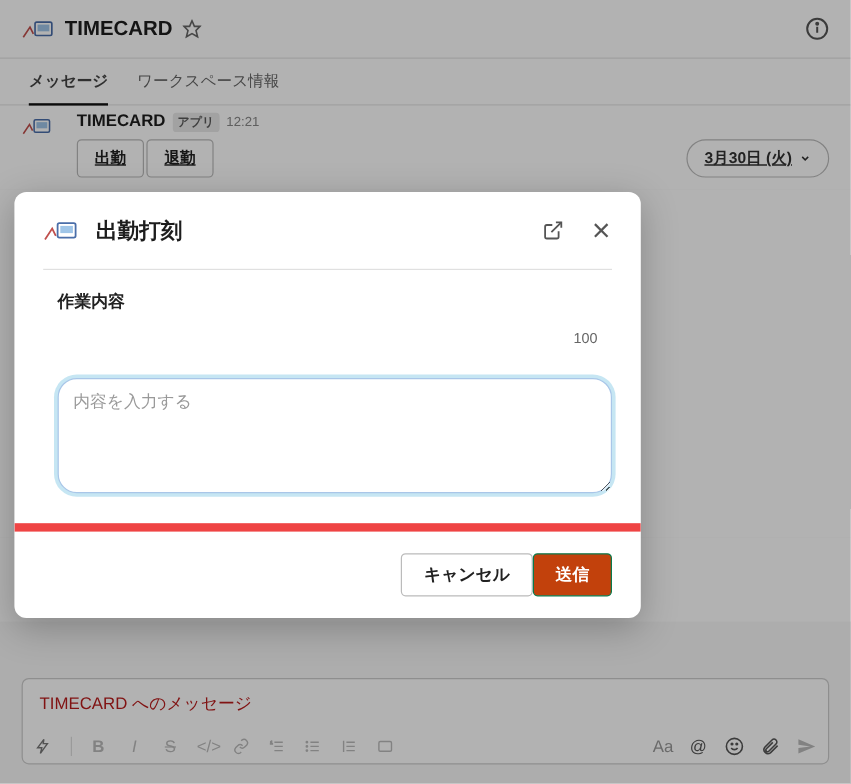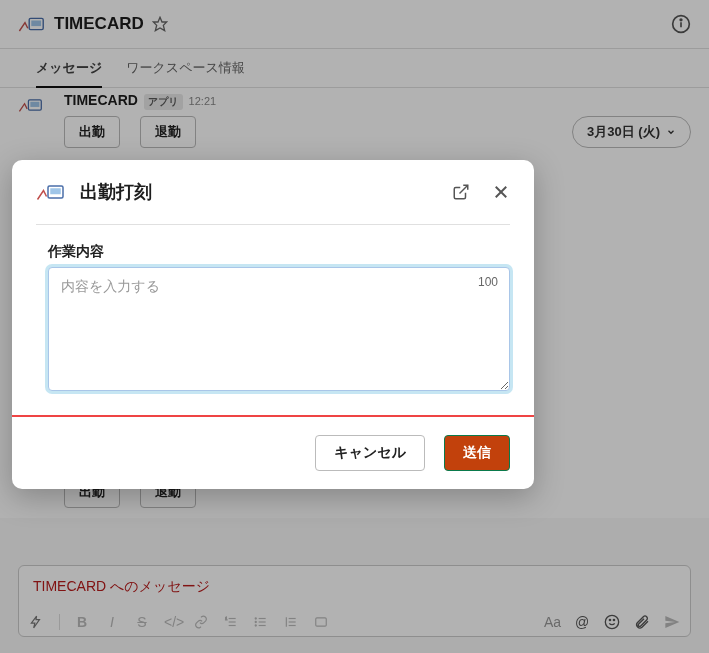--- a/index.html
+++ b/index.html
@@ -45,21 +45,21 @@
       color: #666;
     }
     .info-icon {
       width: 20px;
       height: 20px;
       color: #555;
     }
     .tabs {
       display: flex;
       gap: 24px;
-      padding: 0 36px;
+      padding: 0 24px;
       background: #fff;
       border-bottom: 1px solid #e0e0e0;
     }
     .tab {
       padding: 10px 0;
       font-size: 13px;
       font-weight: 700;
       color: #444;
       cursor: pointer;
       position: relative;
@@ -111,21 +111,22 @@
       color: #5a5a5a;
       padding: 1px 4px;
       border-radius: 3px;
     }
     .msg-time {
       font-size: 11px;
       color: #888;
     }
     .btn-group {
       display: flex;
-      gap: 20px;
+      gap: 2px;
+      text-decoration: underline;
     }
     .btn {
       padding: 6px 14px;
       font-size: 13px;
       font-weight: 600;
       border: 1px solid #bbb;
       border-radius: 4px;
       background: #fff;
       color: #222;
       cursor: pointer;
@@ -231,48 +232,49 @@
       font-size: 14px;
       font-weight: 700;
       color: #222;
       margin-bottom: 6px;
     }
     .textarea-wrap {
       position: relative;
     }
     .textarea {
       width: 100%;
-      height: 124px;
+      height: 96px;
       padding: 10px 12px;
       font-size: 14px;
       font-family: inherit;
       border: 1px solid #a9c6e8;
-      border-radius: 4px;
+      border-radius: 16px;
       outline: none;
       resize: vertical;
       box-shadow: 0 0 0 3px rgba(29, 155, 209, 0.25);
       color: #333;
+      margin-top: 48px;
     }
     .textarea::placeholder {
       color: #999;
     }
     .char-counter {
       position: absolute;
       right: 12px;
       top: 8px;
       font-size: 12px;
       color: #666;
       text-align: right;
     }
     .modal-footer {
       display: flex;
       justify-content: flex-end;
-      gap: 19px;
+      gap: 0;
       padding: 18px 24px;
-      border-top: 2px solid #ef4444;
+      border-top: 7px solid #ef4444;
     }
     .modal-btn {
       padding: 8px 18px;
       font-size: 14px;
       font-weight: 700;
       border-radius: 4px;
       cursor: pointer;
     }
     .modal-btn-cancel {
       background: #fff;

